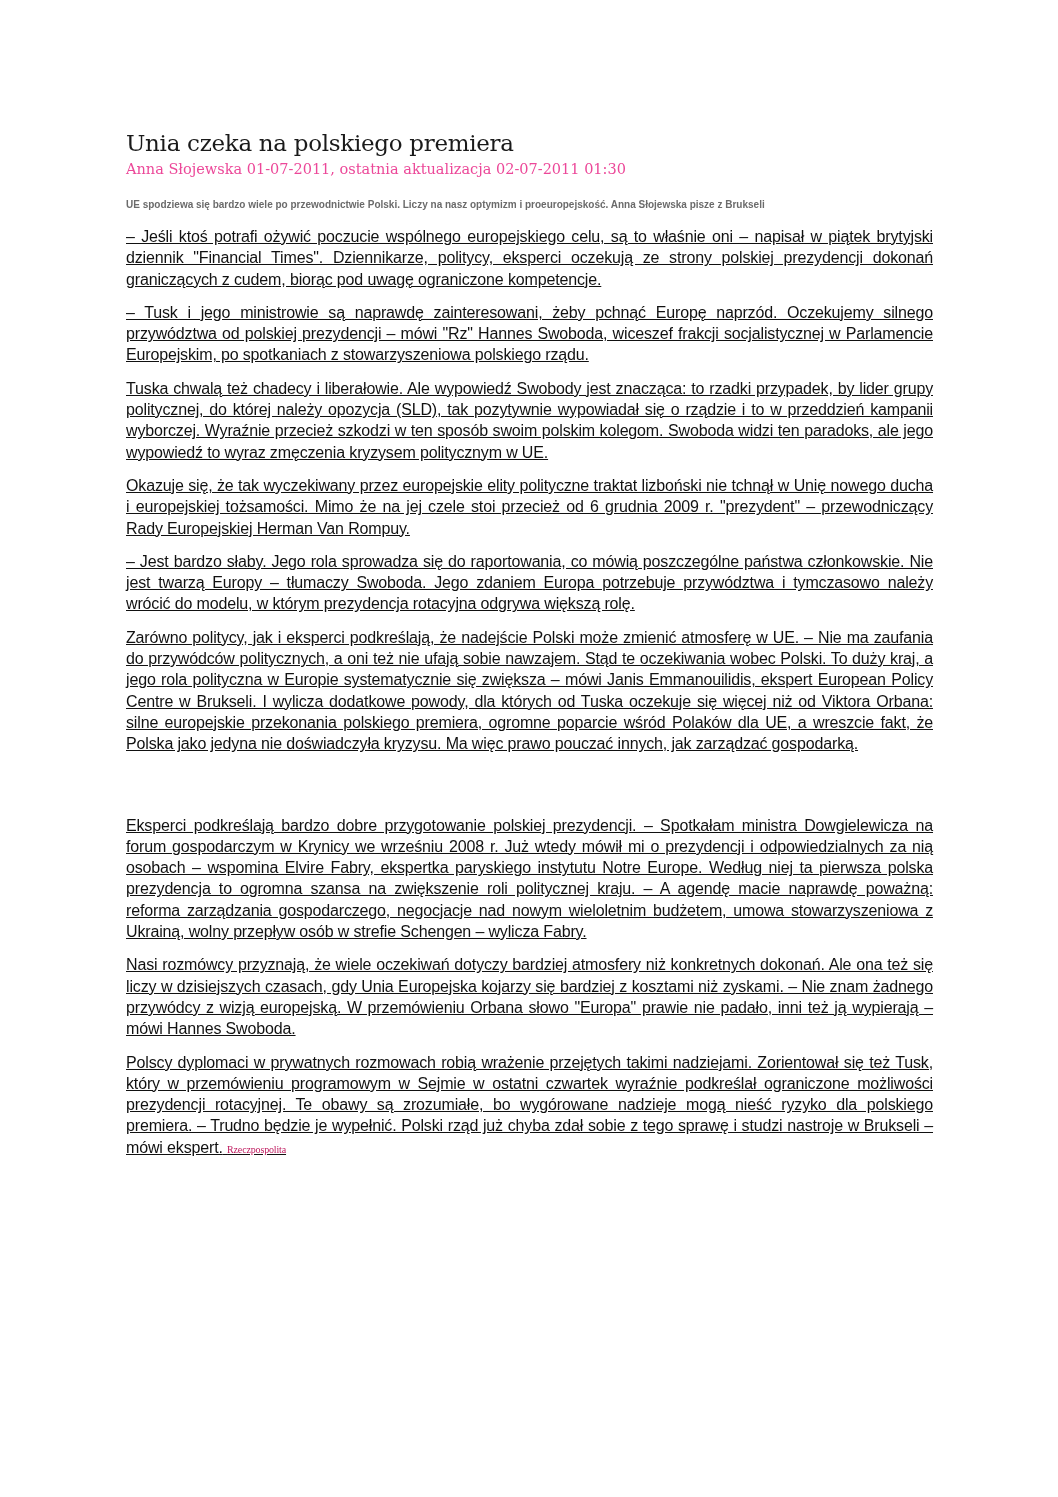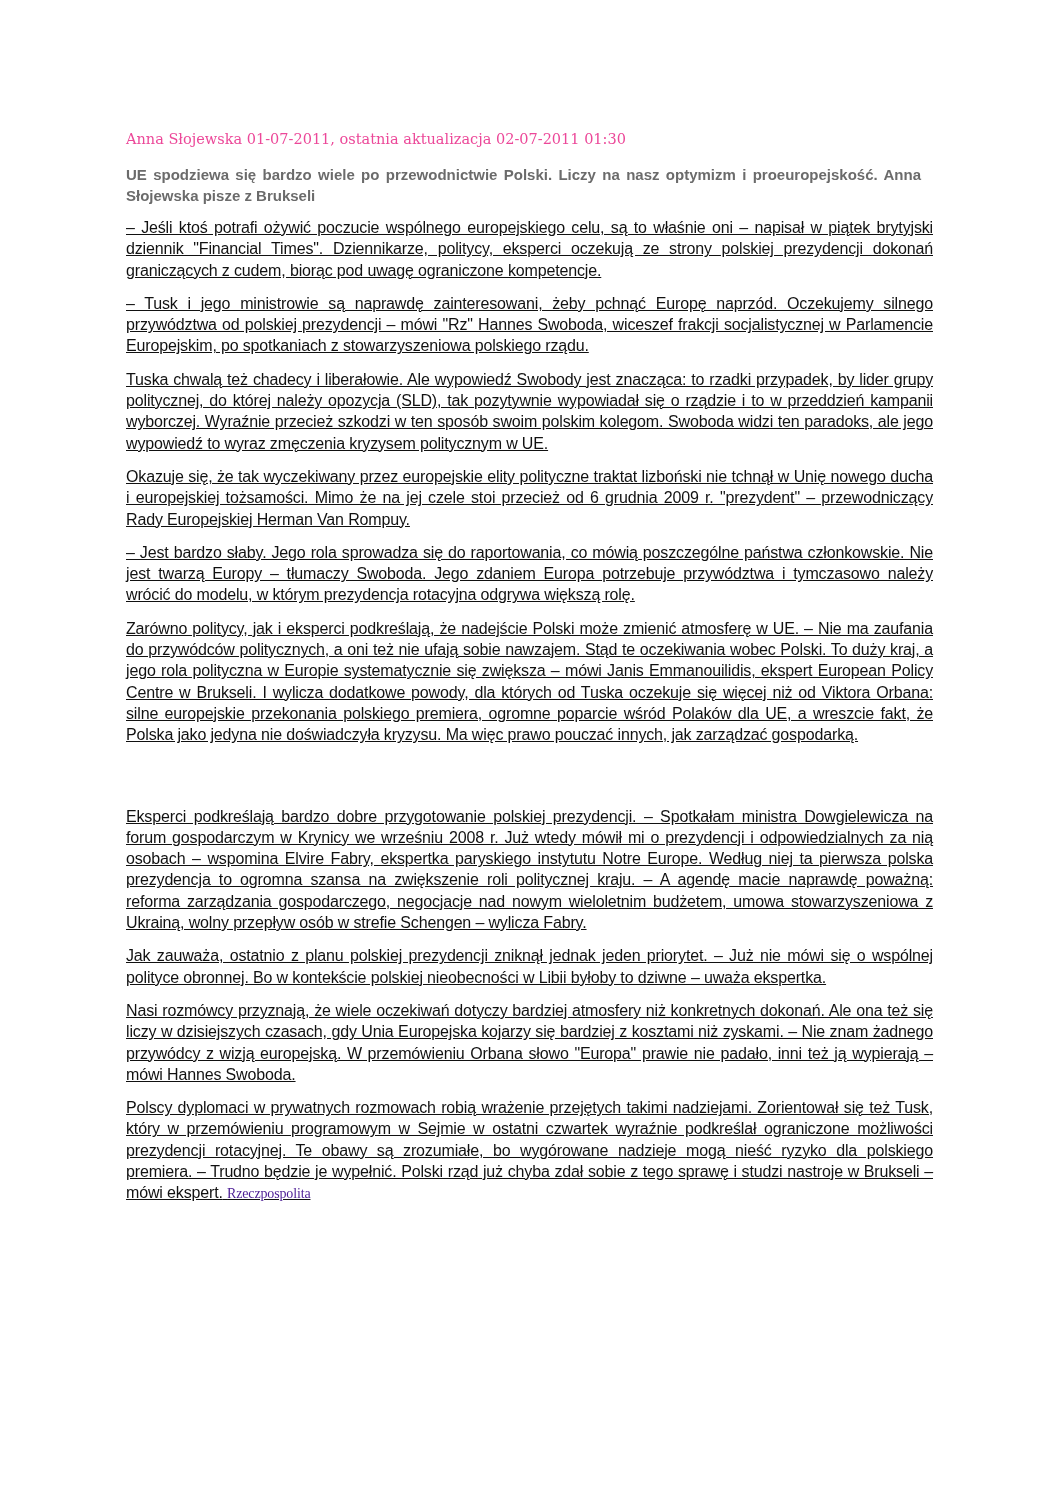--- a/index.html
+++ b/index.html
@@ -31,55 +31,55 @@
     .byline {
       font-family: "DejaVu Serif", "Liberation Serif", serif;
       font-size: 14.5px;
       color: #ec4899;
       margin: 0 0 14px 0;
       line-height: 22px;
     }
     .lead {
       font-family: "Liberation Sans", sans-serif;
       font-weight: bold;
-      font-size: 15px;
+      font-size: 10px;
       color: #6b6b6b;
       line-height: 21px;
       text-align: justify;
       margin: 0 12px 11px 0;
     }
     .para {
       font-family: "Liberation Sans", sans-serif;
       font-size: 16px;
       color: #111111;
       line-height: 21.3px;
       text-align: justify;
       margin: 0 0 12px 0;
       letter-spacing: -0.15px;
       text-decoration: underline;
     }
     .para.gap-before {
       margin-top: 60px;
     }
     .source {
       font-family: "Liberation Serif", serif;
-      font-size: 14px;
-      color: #4c1d95;
+      font-size: 10px;
+      color: #be185d;
     }
   </style>
 </head>
 <body>
 
 <div class="page">
+  <h1 class="title">Unia czeka na polskiego premiera</h1>
   <p class="byline">Anna Słojewska 01-07-2011, ostatnia aktualizacja 02-07-2011 01:30</p>
   <p class="lead">UE spodziewa się bardzo wiele po przewodnictwie Polski. Liczy na nasz optymizm i proeuropejskość. Anna Słojewska pisze z Brukseli</p>
 
   <p class="para">– Jeśli ktoś potrafi ożywić poczucie wspólnego europejskiego celu, są to właśnie oni – napisał w piątek brytyjski dziennik "Financial Times". Dziennikarze, politycy, eksperci oczekują ze strony polskiej prezydencji dokonań graniczących z cudem, biorąc pod uwagę ograniczone kompetencje.</p>
   <p class="para">– Tusk i jego ministrowie są naprawdę zainteresowani, żeby pchnąć Europę naprzód. Oczekujemy silnego przywództwa od polskiej prezydencji – mówi "Rz" Hannes Swoboda, wiceszef frakcji socjalistycznej w Parlamencie Europejskim, po spotkaniach z stowarzyszeniowa polskiego rządu.</p>
   <p class="para">Tuska chwalą też chadecy i liberałowie. Ale wypowiedź Swobody jest znacząca: to rzadki przypadek, by lider grupy politycznej, do której należy opozycja (SLD), tak pozytywnie wypowiadał się o rządzie i to w przeddzień kampanii wyborczej. Wyraźnie przecież szkodzi w ten sposób swoim polskim kolegom. Swoboda widzi ten paradoks, ale jego wypowiedź to wyraz zmęczenia kryzysem politycznym w UE.</p>
   <p class="para">Okazuje się, że tak wyczekiwany przez europejskie elity polityczne traktat lizboński nie tchnął w Unię nowego ducha i europejskiej tożsamości. Mimo że na jej czele stoi przecież od 6 grudnia 2009 r. "prezydent" – przewodniczący Rady Europejskiej Herman Van Rompuy.</p>
   <p class="para">– Jest bardzo słaby. Jego rola sprowadza się do raportowania, co mówią poszczególne państwa członkowskie. Nie jest twarzą Europy – tłumaczy Swoboda. Jego zdaniem Europa potrzebuje przywództwa i tymczasowo należy wrócić do modelu, w którym prezydencja rotacyjna odgrywa większą rolę.</p>
   <p class="para">Zarówno politycy, jak i eksperci podkreślają, że nadejście Polski może zmienić atmosferę w UE. – Nie ma zaufania do przywódców politycznych, a oni też nie ufają sobie nawzajem. Stąd te oczekiwania wobec Polski. To duży kraj, a jego rola polityczna w Europie systematycznie się zwiększa – mówi Janis Emmanouilidis, ekspert European Policy Centre w Brukseli. I wylicza dodatkowe powody, dla których od Tuska oczekuje się więcej niż od Viktora Orbana: silne europejskie przekonania polskiego premiera, ogromne poparcie wśród Polaków dla UE, a wreszcie fakt, że Polska jako jedyna nie doświadczyła kryzysu. Ma więc prawo pouczać innych, jak zarządzać gospodarką.</p>
   <p class="para gap-before">Eksperci podkreślają bardzo dobre przygotowanie polskiej prezydencji. – Spotkałam ministra Dowgielewicza na forum gospodarczym w Krynicy we wrześniu 2008 r. Już wtedy mówił mi o prezydencji i odpowiedzialnych za nią osobach – wspomina Elvire Fabry, ekspertka paryskiego instytutu Notre Europe. Według niej ta pierwsza polska prezydencja to ogromna szansa na zwiększenie roli politycznej kraju. – A agendę macie naprawdę poważną: reforma zarządzania gospodarczego, negocjacje nad nowym wieloletnim budżetem, umowa stowarzyszeniowa z Ukrainą, wolny przepływ osób w strefie Schengen – wylicza Fabry.</p>
-  <p class="para">Jak zauważa, ostatnio z planu polskiej prezydencji zniknął jednak jeden priorytet. – Już nie mówi się o wspólnej polityce obronnej. Bo w kontekście polskiej nieobecności w Libii byłoby to dziwne – uważa ekspertka.</p>
   <p class="para">Nasi rozmówcy przyznają, że wiele oczekiwań dotyczy bardziej atmosfery niż konkretnych dokonań. Ale ona też się liczy w dzisiejszych czasach, gdy Unia Europejska kojarzy się bardziej z kosztami niż zyskami. – Nie znam żadnego przywódcy z wizją europejską. W przemówieniu Orbana słowo "Europa" prawie nie padało, inni też ją wypierają – mówi Hannes Swoboda.</p>
   <p class="para"><span>Polscy dyplomaci w prywatnych rozmowach robią wrażenie przejętych takimi nadziejami. Zorientował się też Tusk, który w przemówieniu programowym w Sejmie w ostatni czwartek wyraźnie podkreślał ograniczone możliwości prezydencji rotacyjnej. Te obawy są zrozumiałe, bo wygórowane nadzieje mogą nieść ryzyko dla polskiego premiera. – Trudno będzie je wypełnić. Polski rząd już chyba zdał sobie z tego sprawę i studzi nastroje w Brukseli – mówi ekspert.</span> <span class="source">Rzeczpospolita</span></p>
 </div>
 
 </body></html>

